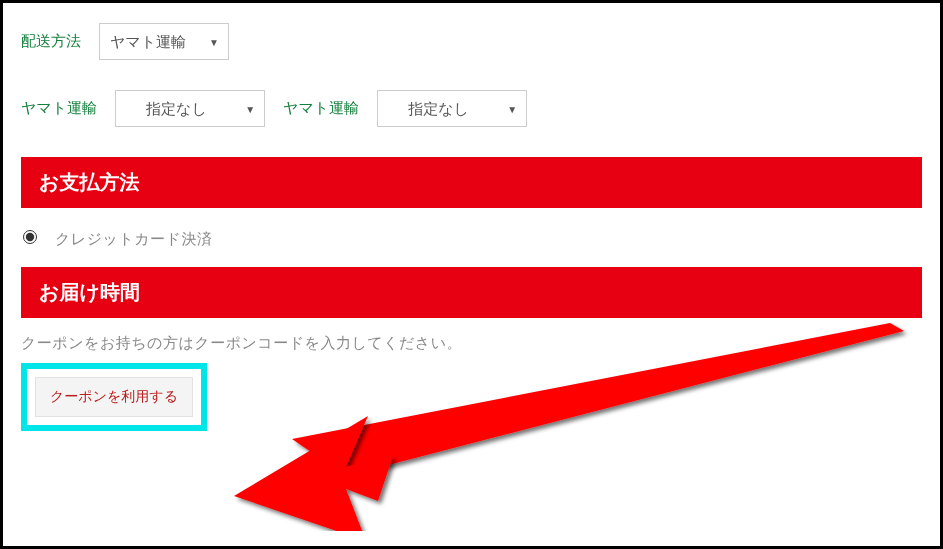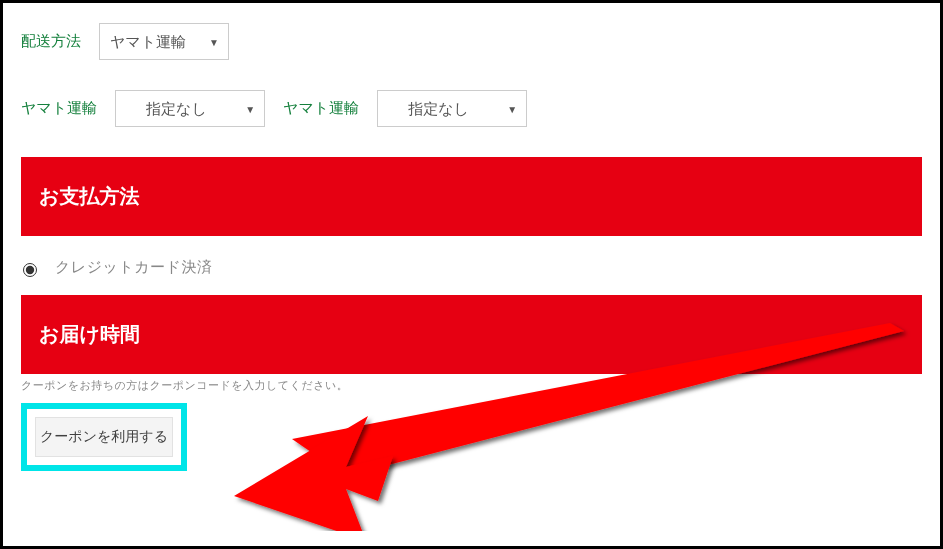--- a/index.html
+++ b/index.html
@@ -58,59 +58,59 @@
       pointer-events: none;
       font-size: 10px;
       color: #555;
     }
     select.small { min-width: 150px; padding-left: 30px; }
     .section-header {
       background: #e60012;
       color: #fff;
       font-size: 20px;
       font-weight: bold;
-      padding: 26px 18px;
+      padding: 12px 18px;
       margin-top: 18px;
     }
     .radio-row {
       display: flex;
-      align-items: flex-end;
+      align-items: flex-start;
       gap: 18px;
       margin-top: 22px;
       padding-left: 2px;
     }
     input[type="radio"] {
       width: 14px;
       height: 14px;
       accent-color: #333;
     }
     .radio-label {
       font-size: 15px;
       color: #888;
       letter-spacing: 0.5px;
     }
     .coupon-text {
-      margin-top: 4px;
-      font-size: 11px;
+      margin-top: 16px;
+      font-size: 15px;
       color: #888;
       letter-spacing: 0.5px;
     }
     .highlight-box {
       border: 6px solid #00e5e8;
       display: inline-block;
       margin-top: 10px;
       padding: 8px;
       position: relative;
     }
     .coupon-btn {
       background: #f4f4f4;
       border: 1px solid #e2e2e2;
-      color: #404040;
+      color: #b91c1c;
       font-size: 14px;
-      padding: 10px 4px;
+      padding: 10px 14px;
       cursor: pointer;
       font-family: inherit;
     }
     .arrow-svg {
       position: absolute;
       left: 225px;
       top: 318px;
       pointer-events: none;
     }
   </style>

